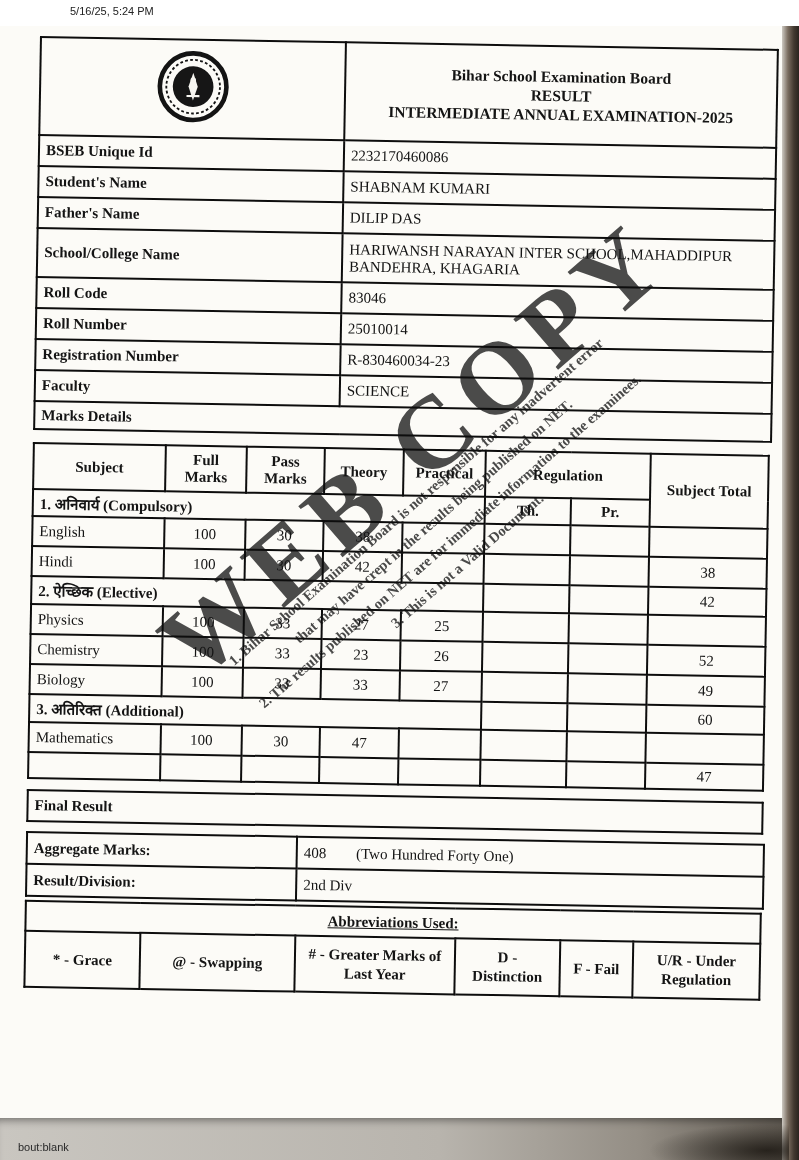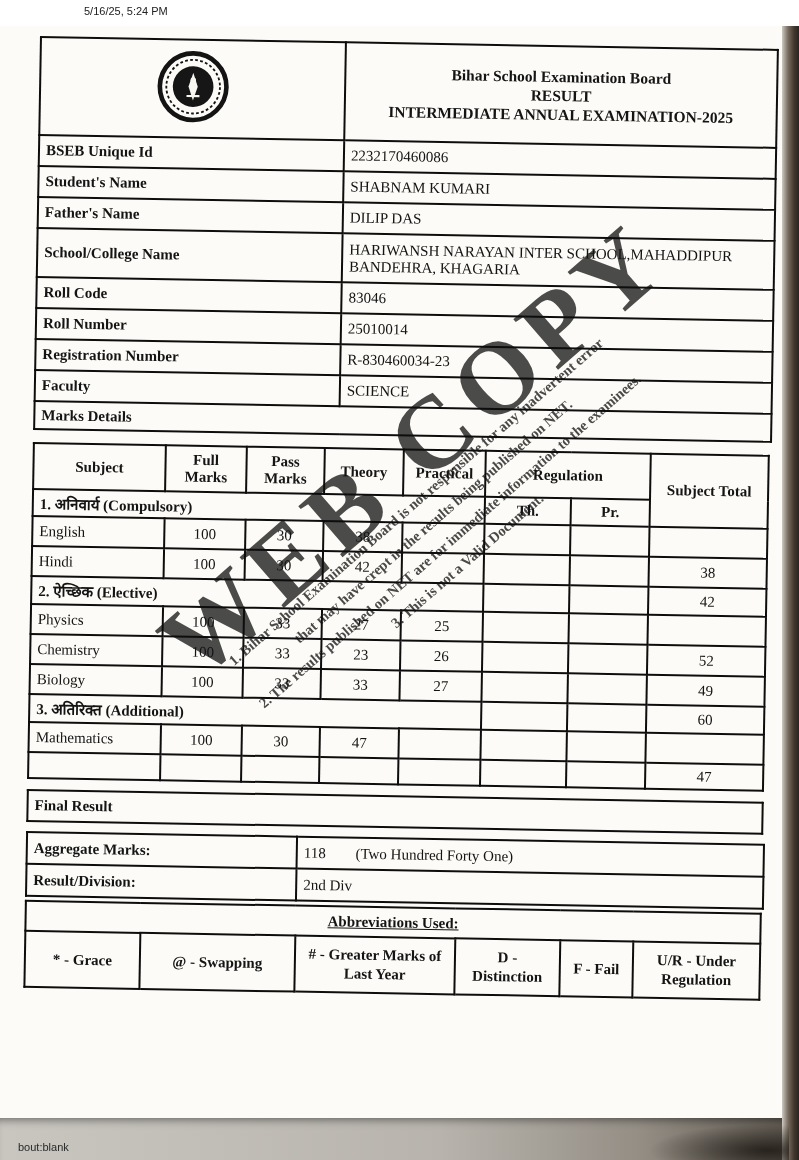--- a/index.html
+++ b/index.html
@@ -2,21 +2,21 @@
 <html><head>
 <meta charset="utf-8">
 <style>
   html,body { margin:0; padding:0; }
   body {
     width:799px; height:1160px; position:relative; overflow:hidden;
     background:#f3f2ee; font-family:"Liberation Serif", serif; color:#141414;
   }
   
   .top-strip { position:absolute; top:0; left:0; right:0; height:26px; background:#ffffff; z-index:6; }
-  .timestamp { position:absolute; top:5px; left:40px; font:11px "Liberation Sans", sans-serif; color:#222; z-index:7;padding-left:44px; }
+  .timestamp { position:absolute; top:5px; left:26px; font:11px "Liberation Sans", sans-serif; color:#222; z-index:7;padding-left:44px; }
   .url-fragment { position:absolute; left:2px; top:1141px; font:11px "Liberation Sans", sans-serif; color:#2a2a2a; z-index:12;padding-left:16px; }
 
   
   .scan { position:absolute; top:26px; left:0; width:784px; height:1094px; background:#fcfbf7; z-index:1; }
 
   
   .right-band { position:absolute; top:26px; bottom:0; right:0; width:17px; z-index:10;
     background:linear-gradient(90deg,#cdc9c2 0%, #7a6d60 35%, #423930 70%, #2a241f 100%); }
   .bottom-band { position:absolute; left:0; right:0; top:1118px; height:42px; z-index:9;
     background:linear-gradient(90deg,#c9c6c0 0%, #b8b4ad 55%, #948e85 80%, #5a544c 100%);
@@ -278,21 +278,21 @@
 
   <table class="agg-table">
     <colgroup>
         <col style="width:270px">
         <col style="width:467px">
       </colgroup>
     <tbody>
         <tr>
       <td class="lbl">Aggregate Marks:</td>
       <td>
-        <span>118</span>
+        <span>408</span>
         <span class="agg-words">(Two Hundred Forty One)</span>
       </td>
     </tr>
     <tr>
       <td class="lbl">Result/Division:</td>
       <td>2nd Div</td>
     </tr>
   </tbody>
     </table>
 

